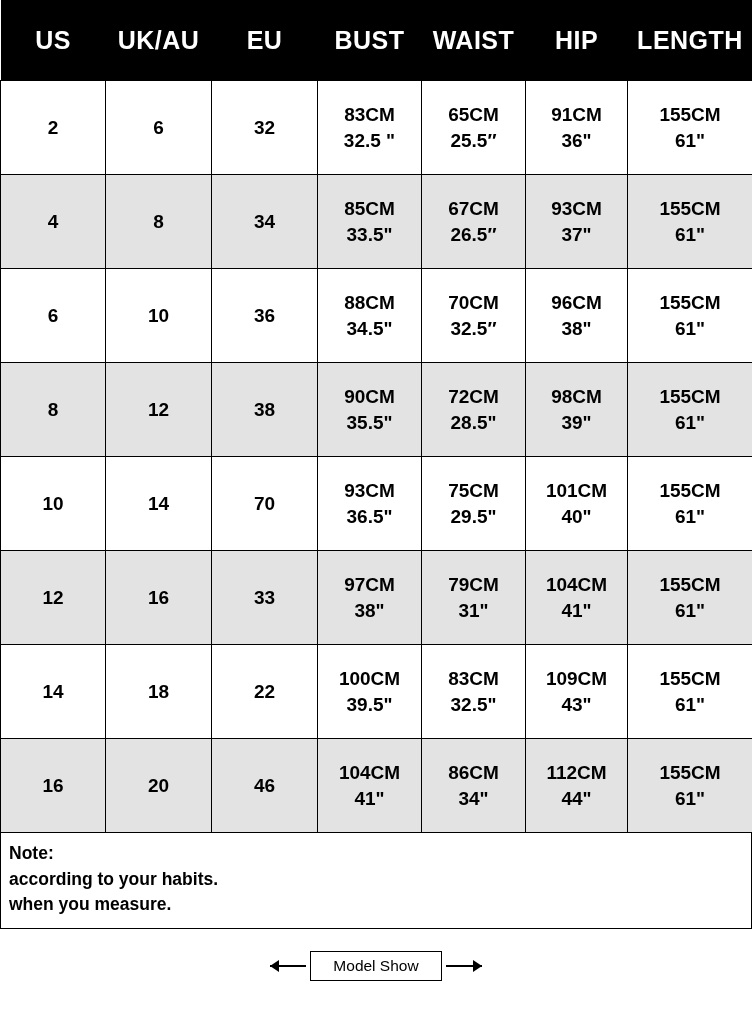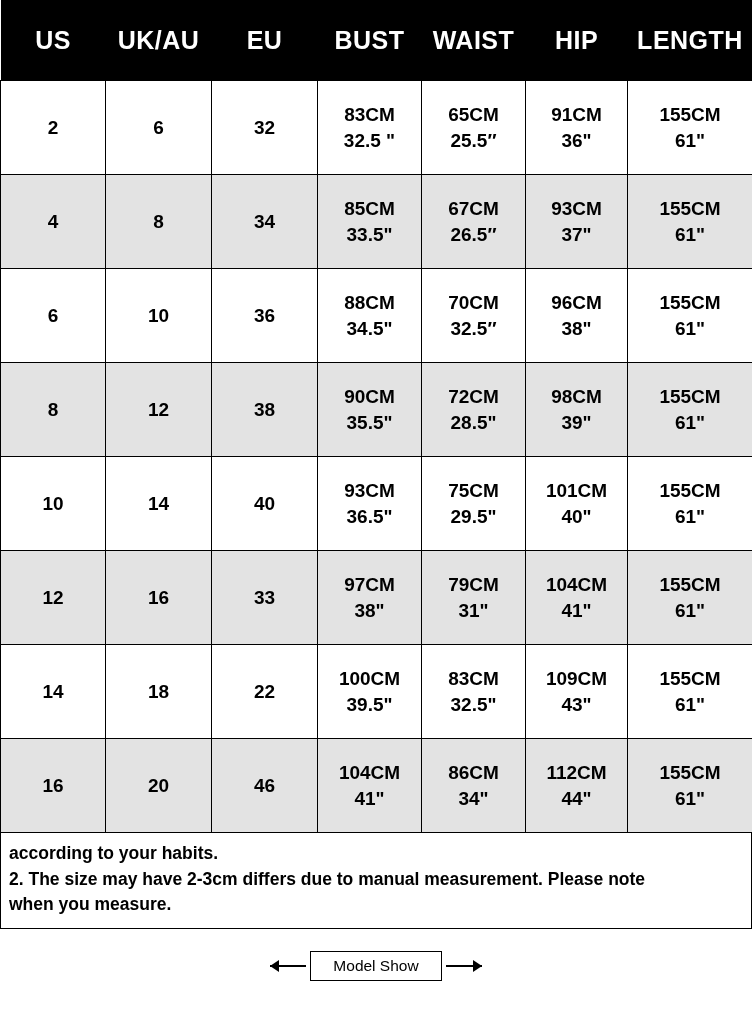--- a/index.html
+++ b/index.html
@@ -247,21 +247,21 @@
         </td>
         <td class="cell-two-line">
           <span class="line1">155CM</span>
           <span class="line2">61"</span>
         </td>
       </tr>
 
       <tr class="plain">
         <td>10</td>
         <td>14</td>
-        <td>40</td>
+        <td>70</td>
         <td class="cell-two-line">
           <span class="line1">93CM</span>
           <span class="line2">36.5"</span>
         </td>
         <td class="cell-two-line">
           <span class="line1">75CM</span>
           <span class="line2">29.5"</span>
         </td>
         <td class="cell-two-line">
           <span class="line1">101CM</span>
@@ -336,22 +336,22 @@
         <td class="cell-two-line">
           <span class="line1">155CM</span>
           <span class="line2">61"</span>
         </td>
       </tr>
 
     </tbody>
   </table>
 
   <div class="note-box">
+    <span class="note-line">Note:</span>
     <span class="note-line">according to your habits.</span>
-    <span class="note-line">2. The size may have 2-3cm differs due to manual measurement. Please note</span>
     <span class="note-line">when you measure.</span>
   </div>
 
   <div class="model-show-bar">
     <span class="ms-arrow left">
       <span class="bar"></span>
         <span class="head"></span>
     </span>
     <span class="ms-label">Model Show</span>
     <span class="ms-arrow right">

